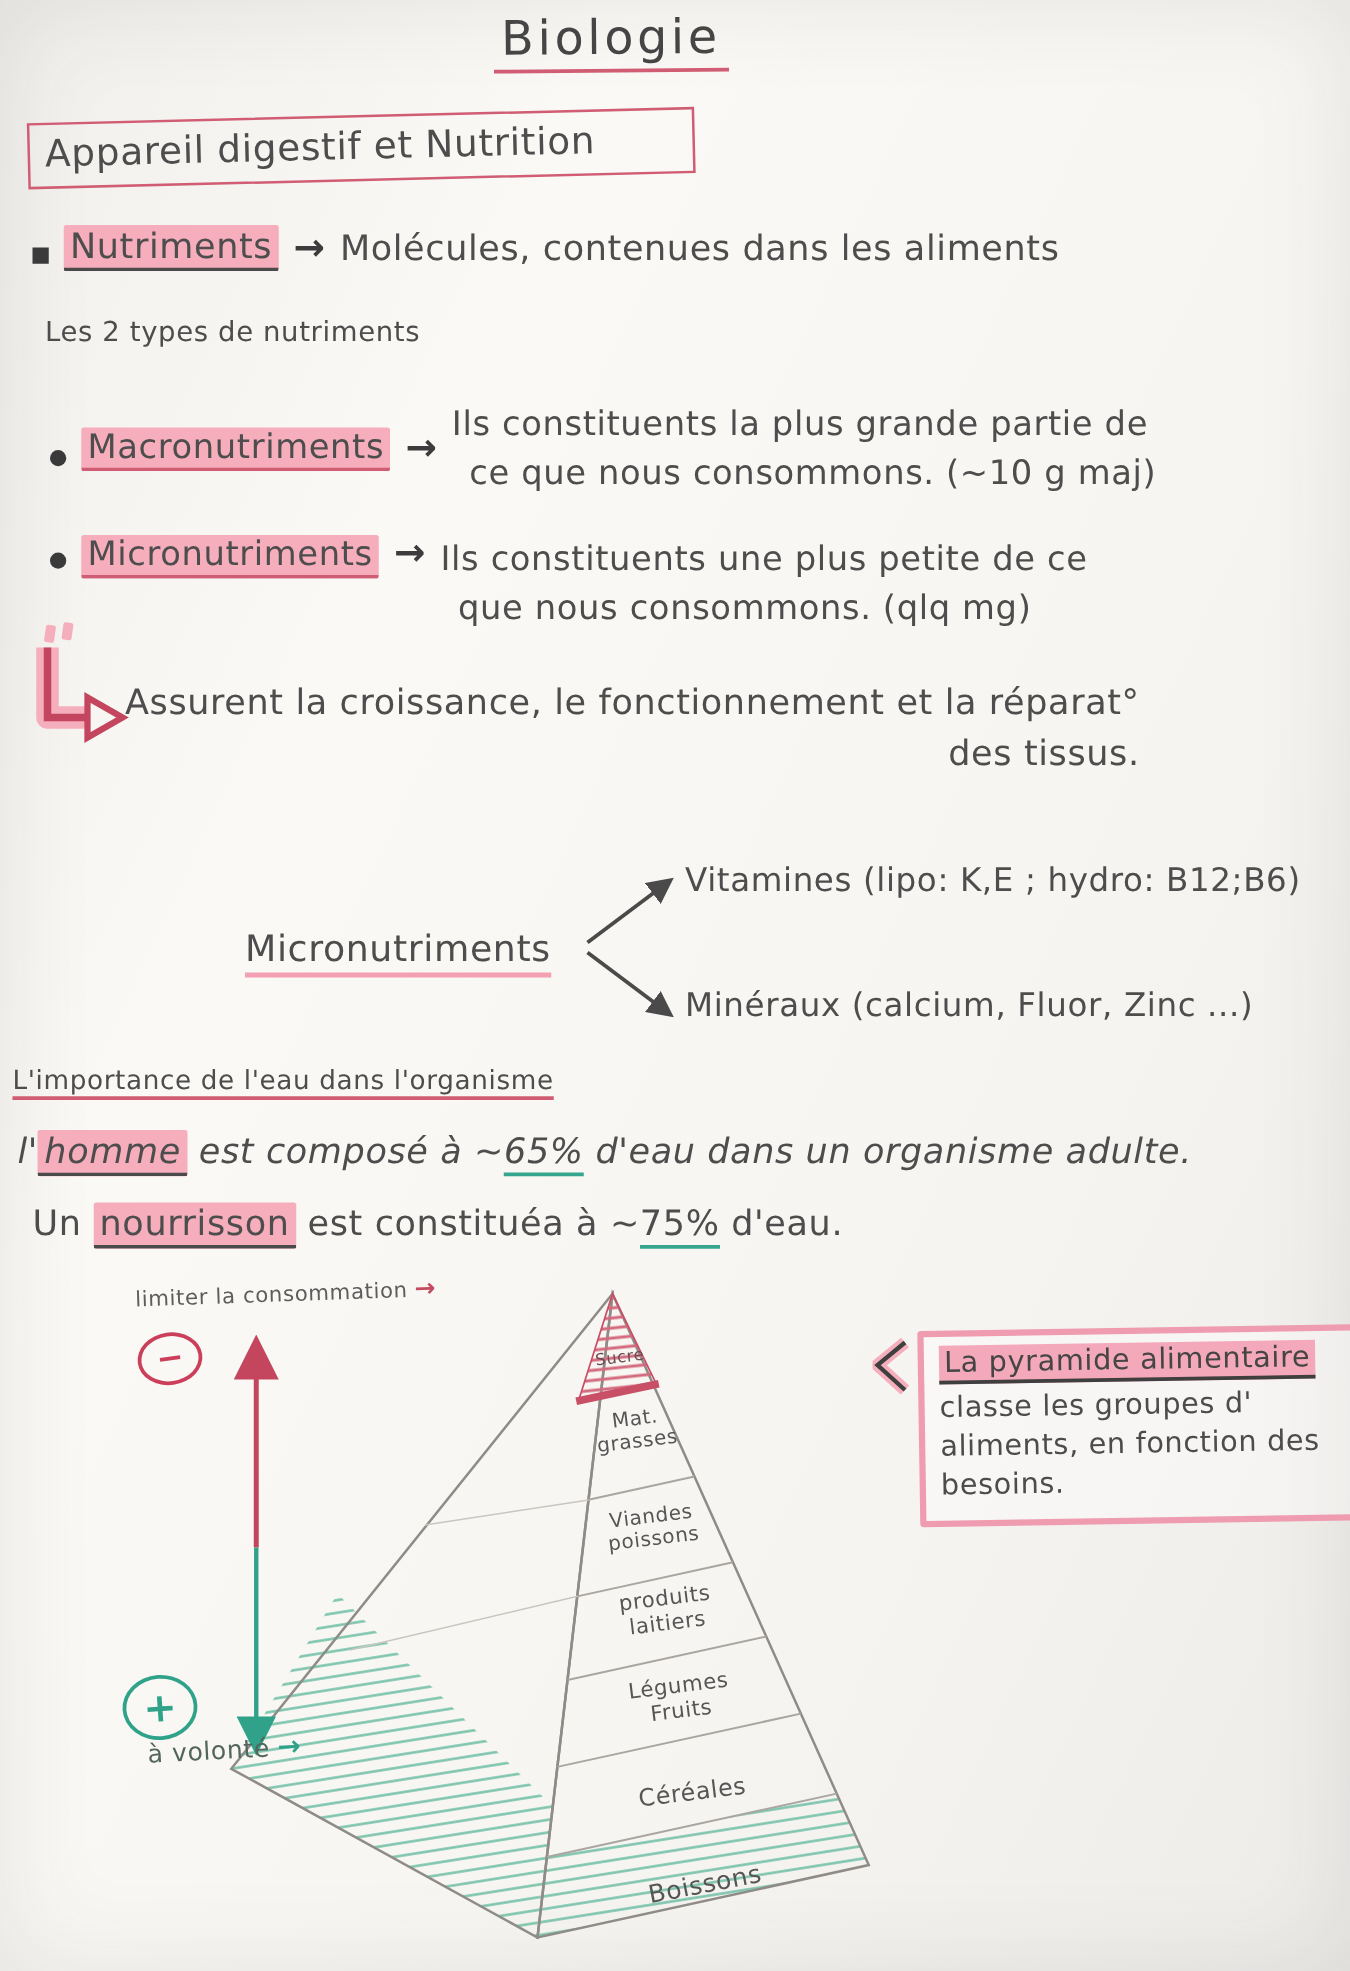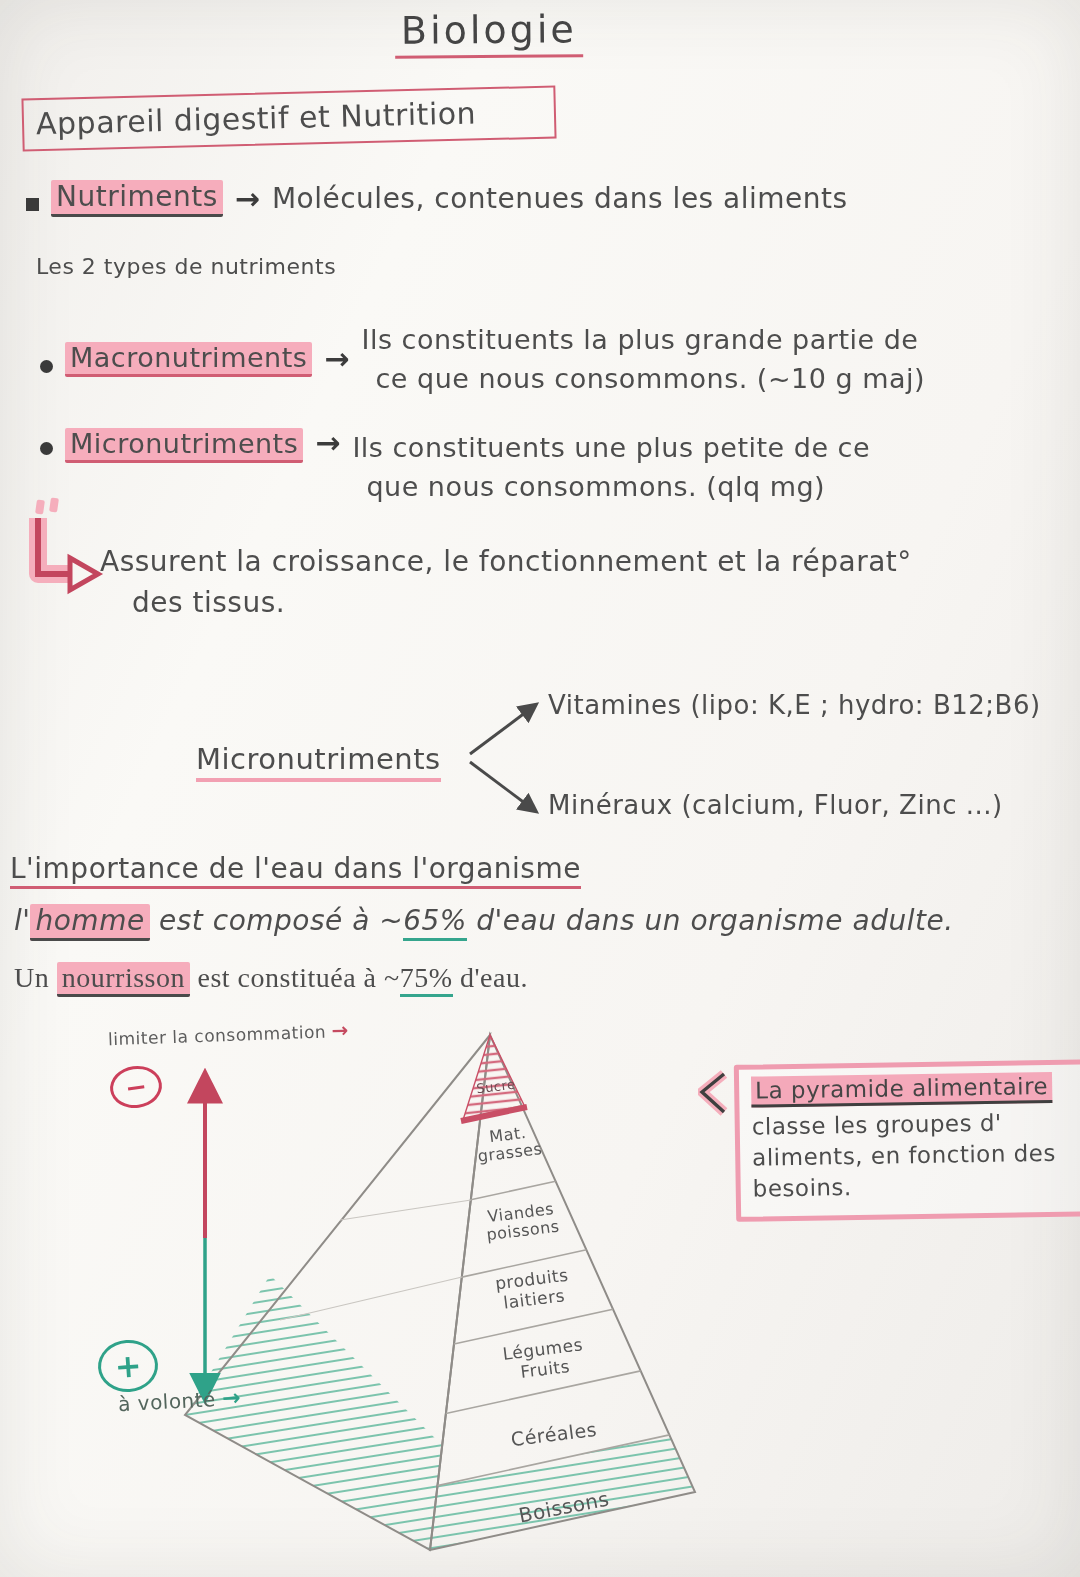--- a/index.html
+++ b/index.html
@@ -92,41 +92,41 @@
 
   <div class="pinkmark" style="left:36px;top:500px;width:8px;height:14px;transform:rotate(8deg);"></div>
   <div class="pinkmark" style="left:50px;top:498px;width:8px;height:14px;transform:rotate(8deg);"></div>
   <svg class="abs" style="left:22px;top:512px;" width="90" height="92" viewBox="0 0 90 92">
     <path d="M16,6 V62 H48" fill="none" stroke="#f5aebc" stroke-width="18" stroke-linejoin="round"></path>
     <path d="M16,6 V62 H50" fill="none" stroke="#c3465e" stroke-width="6"></path>
     <polygon points="48,46 76,62 48,78" fill="none" stroke="#c3465e" stroke-width="5"></polygon>
   </svg>
   <div class="abs hand col" style="left:100px;top:542px;font-size:28px;">
     <div>Assurent la croissance, le fonctionnement et la réparat°</div>
-    <div style="margin-left:32px;">des tissus.</div>
+    <div style="margin-left:32px;text-align:right;">des tissus.</div>
   </div>
 
   <div class="abs hand ul-pink" style="left:196px;top:742px;font-size:29px;">Micronutriments</div>
   <svg class="abs" style="left:462px;top:688px;" width="90" height="140" viewBox="0 0 90 140">
     <defs>
       <marker id="ahd" viewBox="0 0 10 10" refX="7" refY="5" markerWidth="7" markerHeight="7" orient="auto">
           <path d="M0,0L10,5L0,10z" fill="#4a4a4a"></path>
         </marker>
     </defs>
     <line x1="8" y1="66" x2="72" y2="18" stroke="#4a4a4a" stroke-width="3" marker-end="url(#ahd)"></line>
     <line x1="8" y1="74" x2="72" y2="122" stroke="#4a4a4a" stroke-width="3" marker-end="url(#ahd)"></line>
   </svg>
   <div class="abs hand" style="left:548px;top:690px;font-size:26px;white-space:nowrap;">Vitamines (lipo: K,E ; hydro: B12;B6)</div>
   <div class="abs hand" style="left:548px;top:790px;font-size:26px;white-space:nowrap;">Minéraux (calcium, Fluor, Zinc ...)</div>
 
-  <div class="abs hand ul-red" style="left:10px;top:852px;font-size:28px;">L'importance de l'eau dans l'organisme</div>
+  <div class="abs hand ul-red" style="left:10px;top:852px;font-size:21px;">L'importance de l'eau dans l'organisme</div>
   <div class="abs hand" style="left:14px;top:904px;font-size:28px;white-space:nowrap;font-style:italic;">
     <span>l'</span><span class="hl ul-dark">homme</span><span> est composé à ~</span><span class="ul-green">65%</span><span> d'eau dans un organisme adulte.</span>
   </div>
-  <div class="abs hand" style="left:14px;top:962px;font-size:28px;white-space:nowrap;font-family:Liberation Serif, serif;">
+  <div class="abs hand" style="left:26px;top:962px;font-size:28px;white-space:nowrap;">
     <span>Un </span><span class="hl ul-dark">nourrisson</span><span> est constituéa à ~</span><span class="ul-green">75%</span><span> d'eau.</span>
   </div>
 
   <div class="abs" id="figure">
     <svg width="640" height="557" viewBox="0 0 640 557" style="position:absolute;left:0;top:0;">
       <defs>
         <pattern id="redHatch" width="11" height="8" patternUnits="userSpaceOnUse" patternTransform="rotate(-6)">
           <line x1="0" y1="4" x2="11" y2="4" stroke="#d46a7e" stroke-width="2.4"></line>
         </pattern>
         <pattern id="greenHatch" width="13" height="10" patternUnits="userSpaceOnUse" patternTransform="rotate(-9)">

